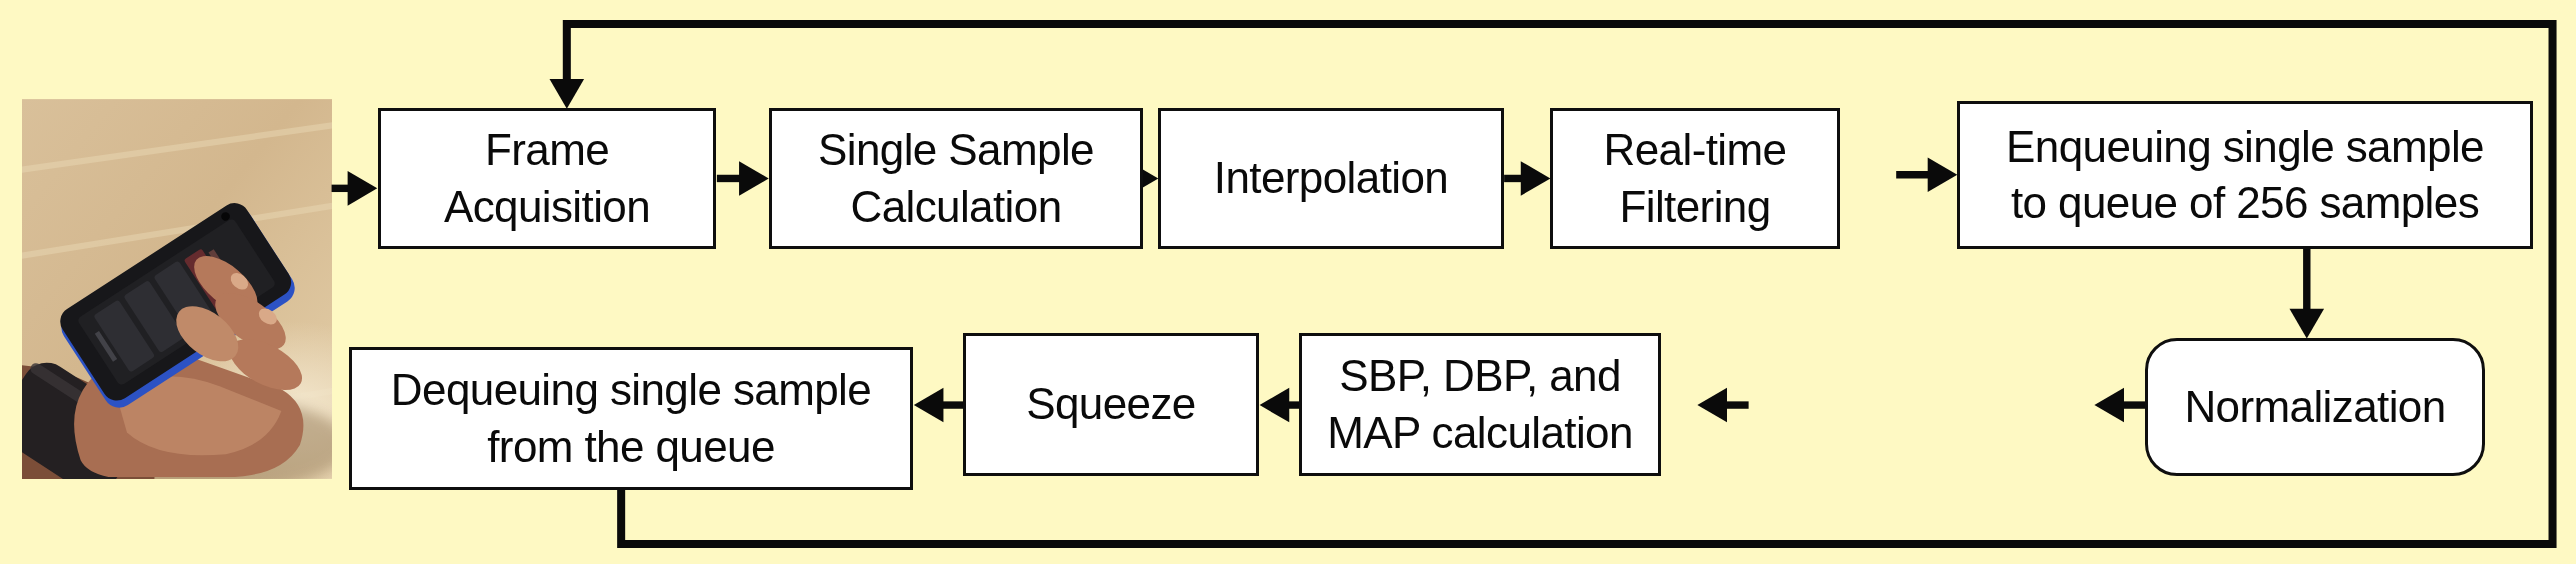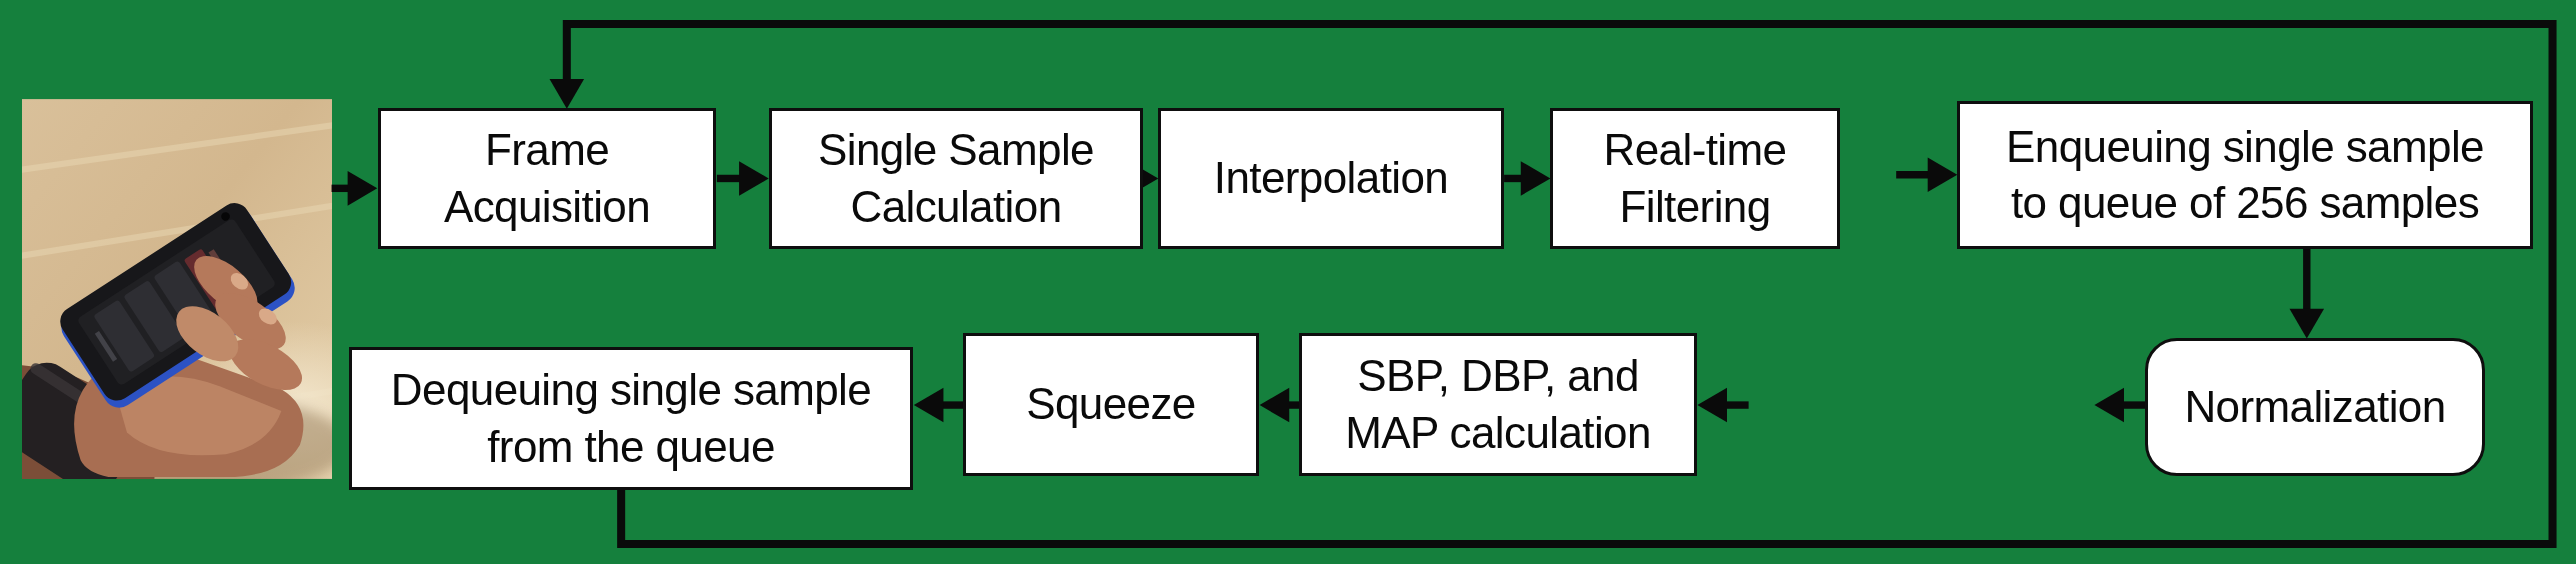--- a/index.html
+++ b/index.html
@@ -1,16 +1,16 @@
 <!DOCTYPE html>
 <html style="font-size:10px"><head>
 <meta charset="utf-8">
 <style>
   html,body{margin:0;padding:0;background:#ffffff;}
-  #canvas{position:relative;width:2576px;height:565px;background:#15803d;overflow:hidden;
+  #canvas{position:relative;width:2576px;height:565px;background:#fef9c3;overflow:hidden;
           font-family:"Liberation Sans", sans-serif;}
   #connectors{position:absolute;left:0;top:0;width:2576px;height:565px;pointer-events:none;}
   .node{position:absolute;box-sizing:border-box;background:#ffffff;border:3.7px solid #0e0e0e;
         display:flex;align-items:center;justify-content:center;text-align:center;
         white-space:pre-line;font-size:44px;line-height:1.28;letter-spacing:-0.6px;color:#0a0a0a;}
   #photo{position:absolute;left:21.6px;top:99px;width:310px;height:380px;overflow:hidden;}
   #photo svg{display:block;filter:blur(0.7px);}
 </style>
 </head>
 <body>
@@ -146,20 +146,20 @@
 Acquisition</div>
   <div class="node" style="left:769px; top:108px; width:374px; height:141px;">Single Sample
 Calculation</div>
   <div class="node" style="left:1158px; top:108px; width:346px; height:141px;">Interpolation</div>
   <div class="node" style="left:1550px; top:108px; width:290px; height:141px;">Real-time
 Filtering</div>
   <div class="node" style="left:1957px; top:101px; width:576px; height:148px;">Enqueuing single sample
 to queue of 256 samples</div>
 
   <div class="node" style="left:2145px; top:338px; width:340px; height:138px;border-radius:32px;">Normalization</div>
-  <div class="node" style="left:1299px; top:333px; width:398px; height:143px;">SBP, DBP, and
+  <div class="node" style="left:1299px; top:333px; width:362px; height:143px;">SBP, DBP, and
 MAP calculation</div>
   <div class="node" style="left:963px; top:333px; width:296px; height:143px;">Squeeze</div>
   <div class="node" style="left:349px;  top:347px; width:564px; height:143px;">Dequeuing single sample
 from the queue</div>
 
 </div>
 
 
 </body></html>

